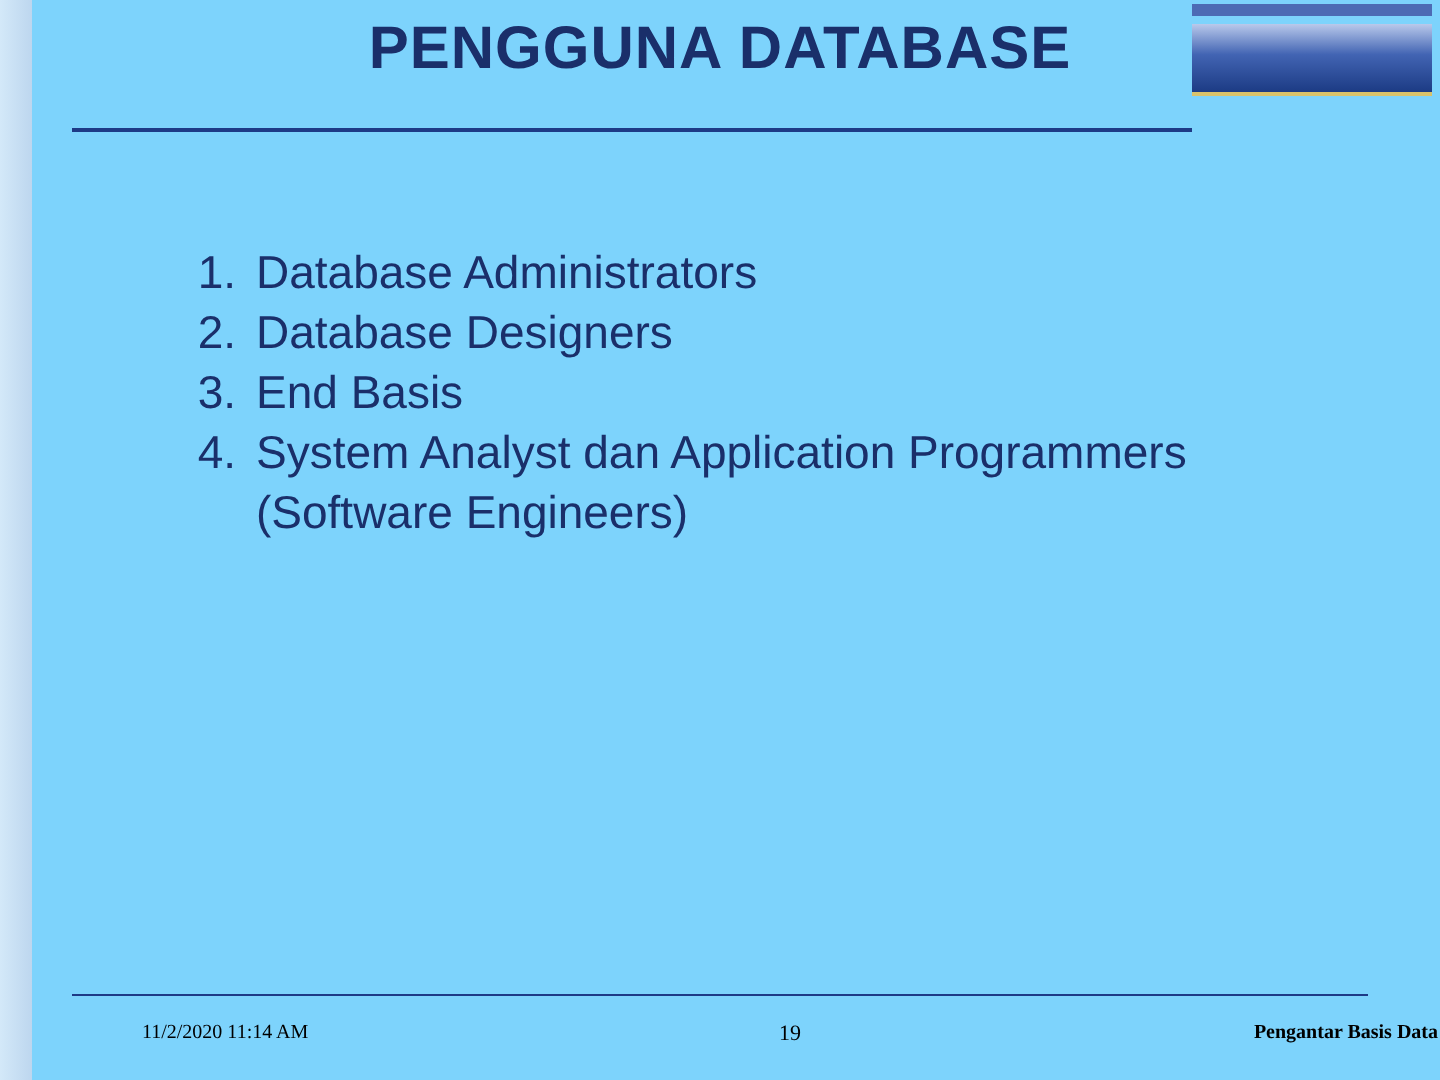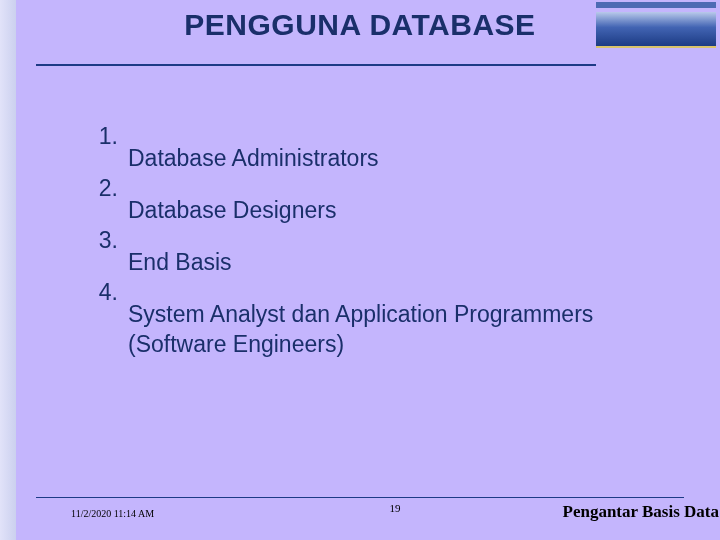--- a/index.html
+++ b/index.html
@@ -1,21 +1,21 @@
 <!DOCTYPE html>
 <html><head>
 <meta charset="utf-8">
 <style>
   * { margin: 0; padding: 0; box-sizing: border-box; }
   html, body { width: 720px; height: 540px; background: #fff; font-family: Verdana, Arial, sans-serif; }
   .slide {
     width: 720px;
     height: 540px;
     position: relative;
-    background: #c4b5fd;
+    background: #7dd3fc;
     overflow: hidden;
   }
   .title-wrap {
     position: absolute;
     left: 0;
     top: 8px;
     width: 100%;
     text-align: center;
   }
   .title {
@@ -105,21 +105,20 @@
     display: flex;
   }
   .ordered .num {
     width: 34px;
     flex: 0 0 34px;
     text-align: right;
     padding-right: 10px;
   }
   .ordered .txt {
     flex: 1 1 auto;
-    margin-top: 22px;
   }
 
   .footer-rule {
     position: absolute;
     left: 36px;
     bottom: 42px;
     width: 648px;
     height: 0;
     border-top: 1px solid #1d3a86;
   }
@@ -140,21 +139,21 @@
   }
   .footer-center {
     font-size: 11px;
     font-family: "Times New Roman", serif;
     font-weight: normal;
     position: absolute;
     left: 0; right: 0;
     text-align: center;
   }
   .footer-right {
-    font-size: 17px;
+    font-size: 10px;
     font-family: "Times New Roman", serif;
     font-weight: bold;
   }
 </style>
 </head>
 <body>
 
 <div class="slide">
 
   <div class="deco-left"></div>

